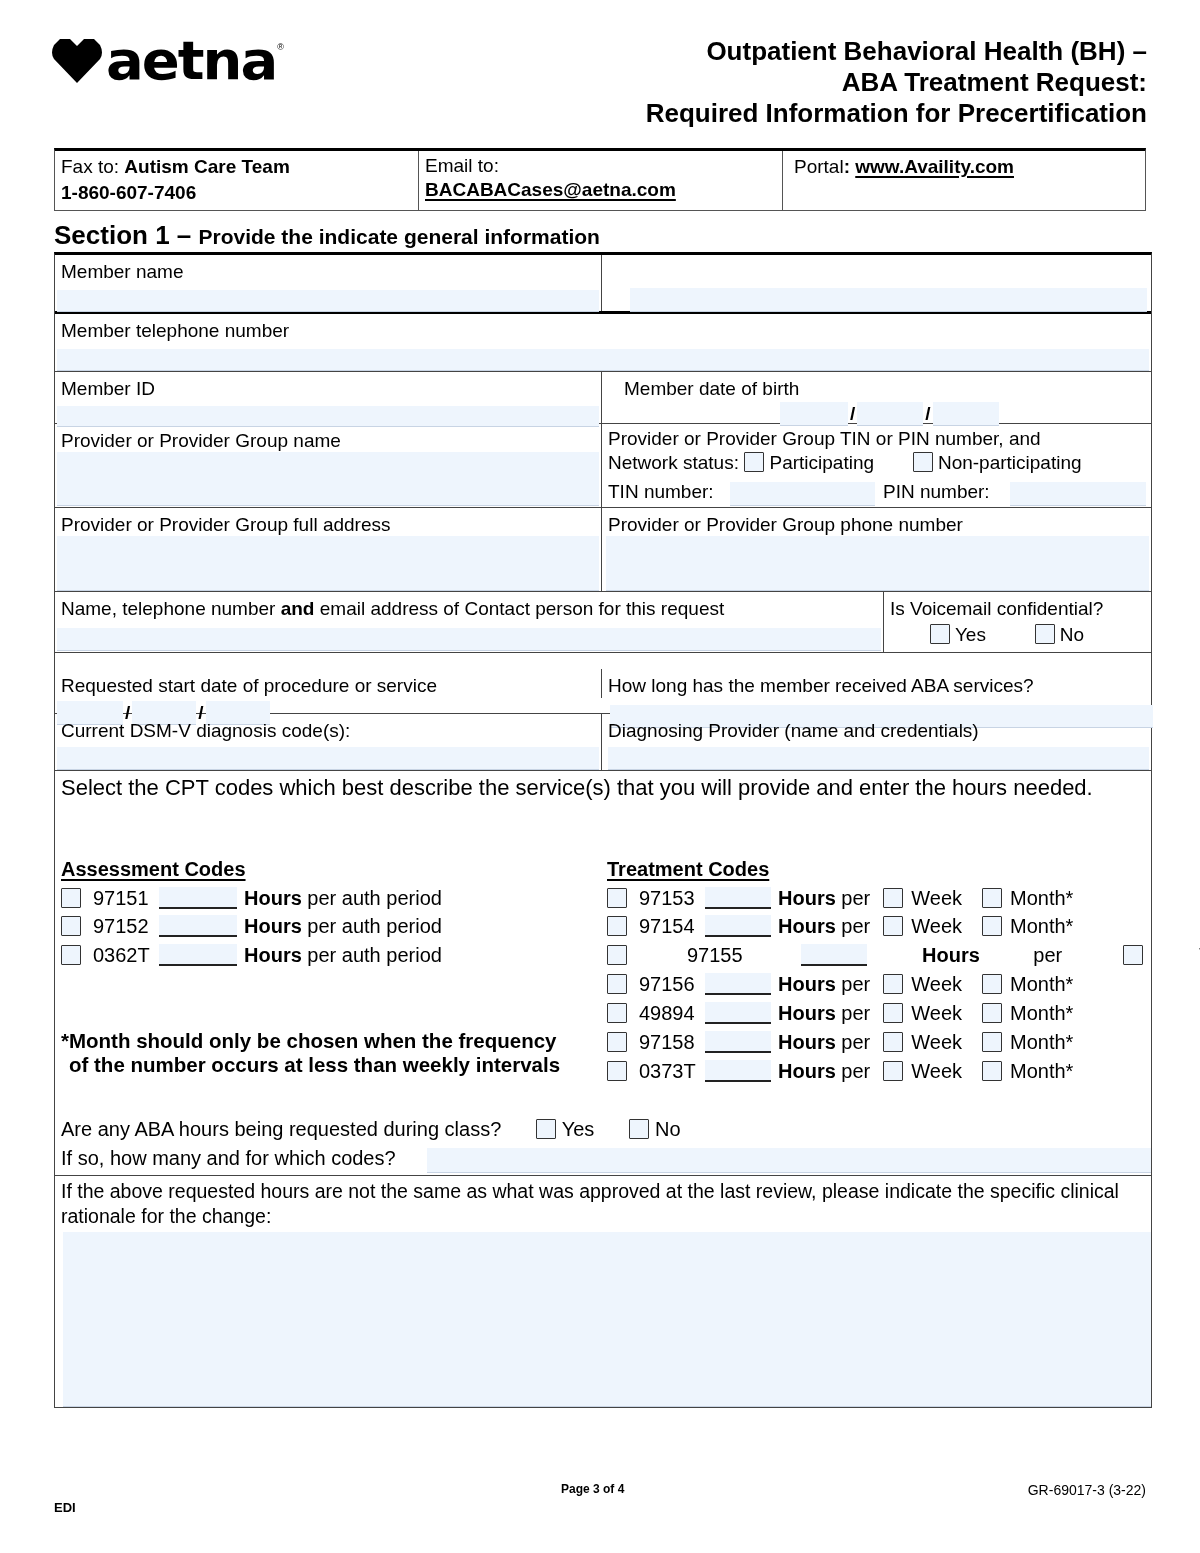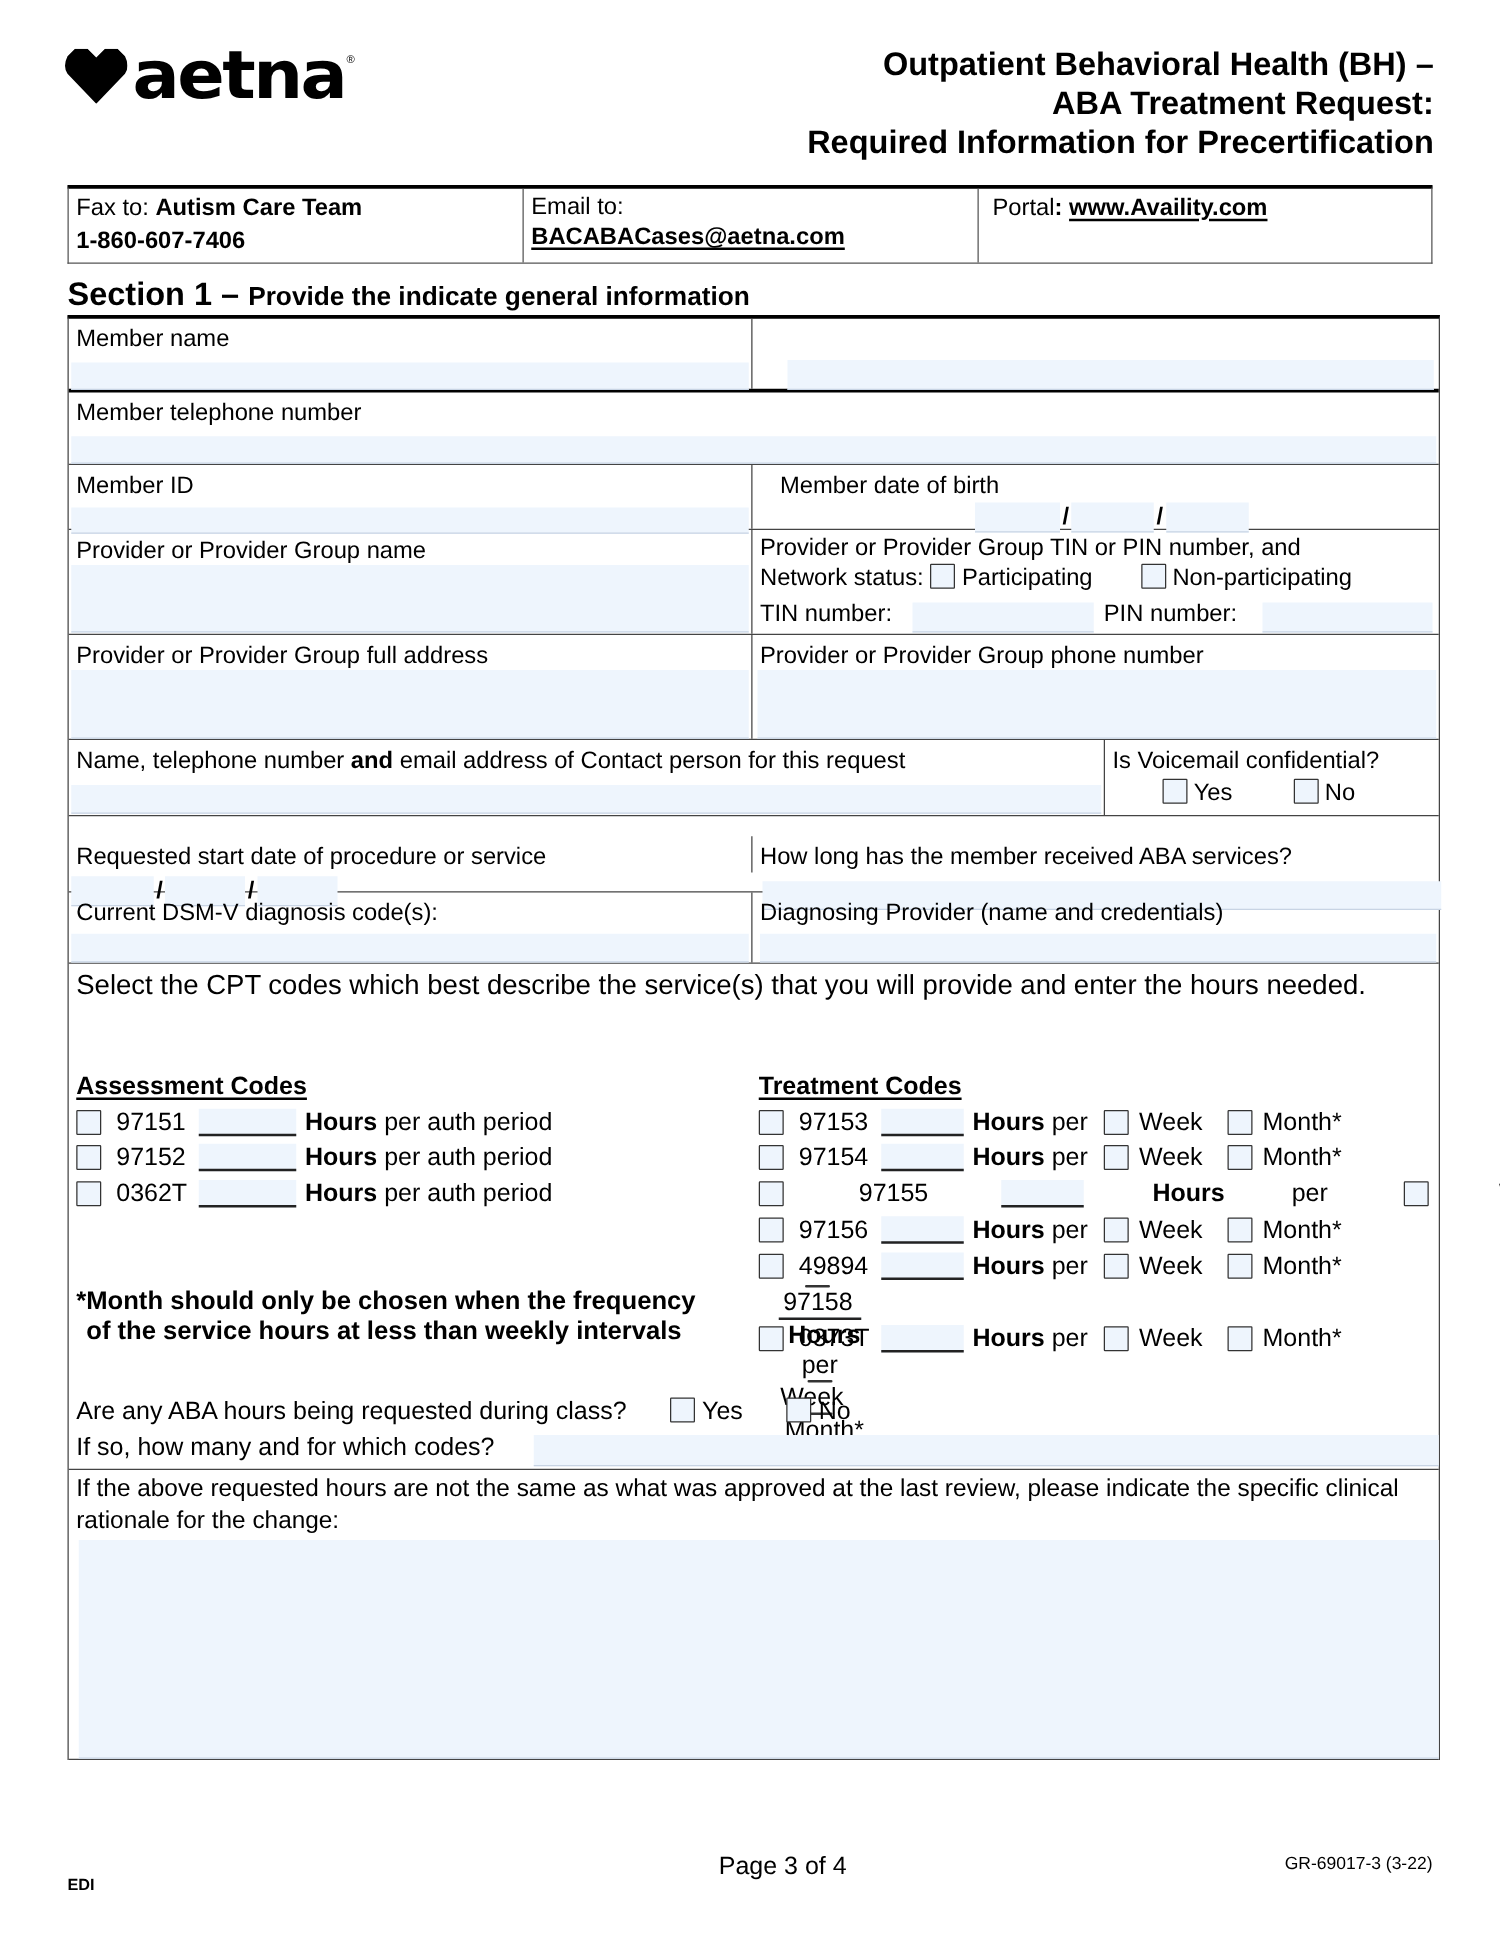--- a/index.html
+++ b/index.html
@@ -46,21 +46,21 @@
   .code-row { position: absolute; font-size: 20px; height: 29px; display: flex; align-items: center; white-space: nowrap; }
   .code-row .cb { margin-right: 12px; }
   .code-row .code { width: 66px; }
   .hours-blank { display: inline-block; width: 78px; height: 22px; background: #eef5fd; border-bottom: 2px solid #222; margin-right: 7px; }
   .hours-blank.short { width: 66px; }
   .note { position: absolute; left: 6px; top: 258px; font-weight: 700; font-size: 20.5px; line-height: 24px; }
 
   .rationale { height: 232px; }
   .rationale .txt { padding: 3px 6px 0 6px; font-size: 19.5px; line-height: 25px; }
 
-  .footer-page { position: absolute; left: 575px; top: 1482px; font-size: 20px; }
+  .footer-page { position: absolute; left: 561px; top: 1482px; font-size: 12px; font-weight: bold; }
   .footer-code { position: absolute; right: 54px; top: 1482px; font-size: 14px; }
   .footer-edi { position: absolute; left: 54px; top: 1500px; font-size: 13px; font-weight: 700; }
 </style>
 </head>
 <body>
 
 <div class="logo">
   <svg width="50" height="44" viewBox="0 0 50 44">
     <path d="M25 44 L2 20 Q-2 14 2 6 L8 0 L18 0 L25 7 L32 0 L42 0 L48 6 Q52 14 48 20 Z" fill="#000"></path>
   </svg>
@@ -289,21 +289,21 @@
             <span class="cb"></span>
             <span class="code">49894</span>
             <span class="hours-blank short"></span>
             <b>Hours</b>
             <span style="white-space:pre; margin-right:13px;"> per</span>
             <span class="cb" style="margin-right:8px;"></span>
             <span style="margin-right:20px;">Week</span>
             <span class="cb" style="margin-right:8px;"></span>
             <span>Month*</span>
           </div>
-          <div class="code-row" style="left: 568px; top: 256.5px; flex-direction: column;">
+          <div class="code-row" style="left: 552px; top: 256.5px;">
             <span class="cb"></span>
             <span class="code">97158</span>
             <span class="hours-blank short"></span>
             <b>Hours</b>
             <span style="white-space:pre; margin-right:13px;"> per</span>
             <span class="cb" style="margin-right:8px;"></span>
             <span style="margin-right:20px;">Week</span>
             <span class="cb" style="margin-right:8px;"></span>
             <span>Month*</span>
           </div>
@@ -315,21 +315,21 @@
             <span style="white-space:pre; margin-right:13px;"> per</span>
             <span class="cb" style="margin-right:8px;"></span>
             <span style="margin-right:20px;">Week</span>
             <span class="cb" style="margin-right:8px;"></span>
             <span>Month*</span>
           </div>
         </div>
 
       <div class="note">
         <div>*Month should only be chosen when the frequency</div>
-        <div style="padding-left:8px;">of the service hours at less than weekly intervals</div>
+        <div style="padding-left:8px;">of the number occurs at less than weekly intervals</div>
       </div>
 
       <div style="position:absolute; left:6px; top:346px; font-size:20px; white-space:nowrap;">
         <span>Are any ABA hours being requested during class?</span>
         <span style="display:inline-block; width:24px;"></span>
         <span class="cb"></span>
         <span>Yes</span>
         <span style="display:inline-block; width:24px;"></span>
         <span class="cb"></span>
         <span>No</span>

